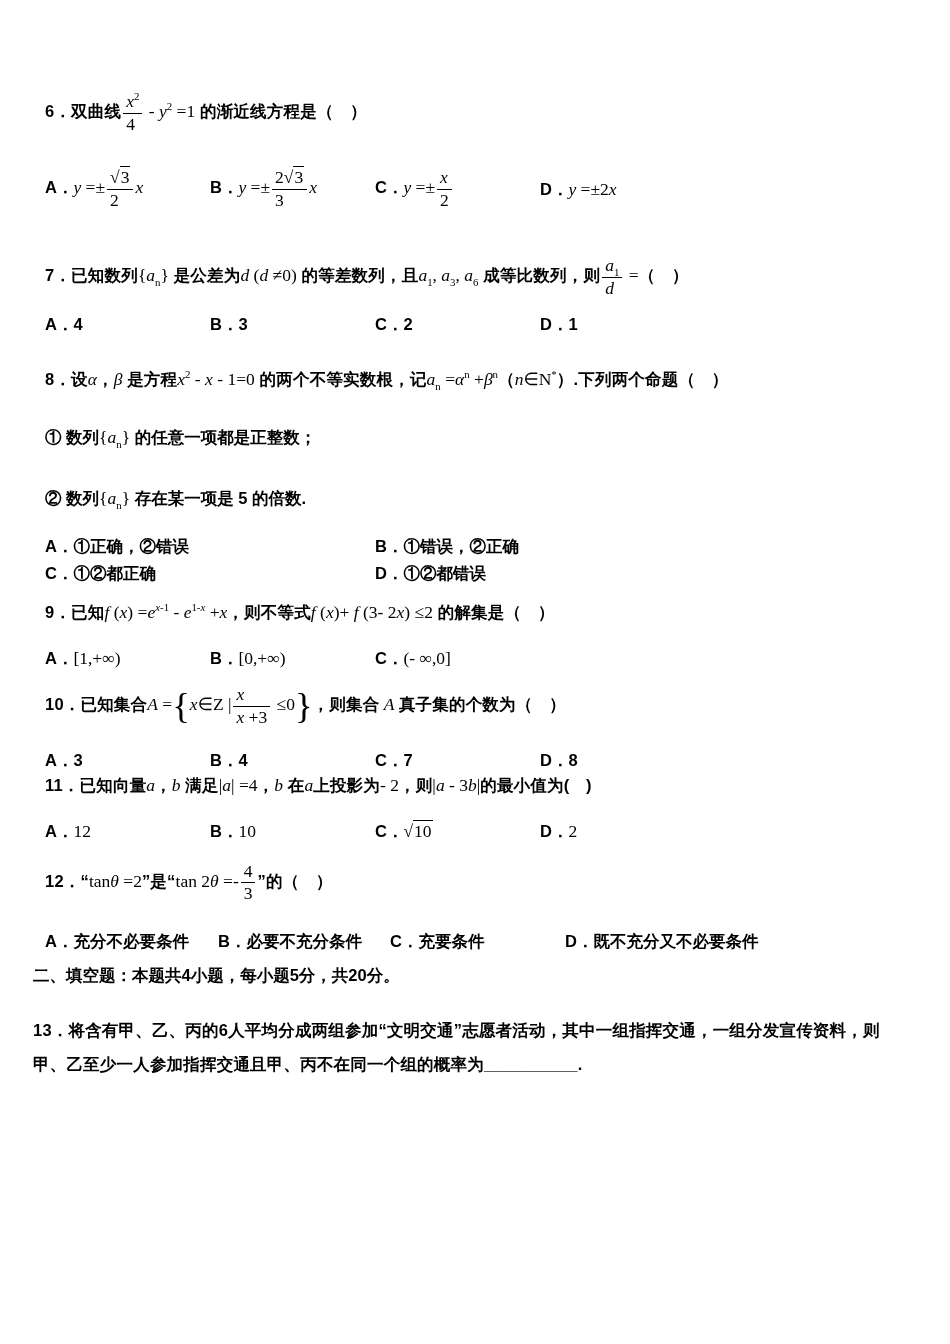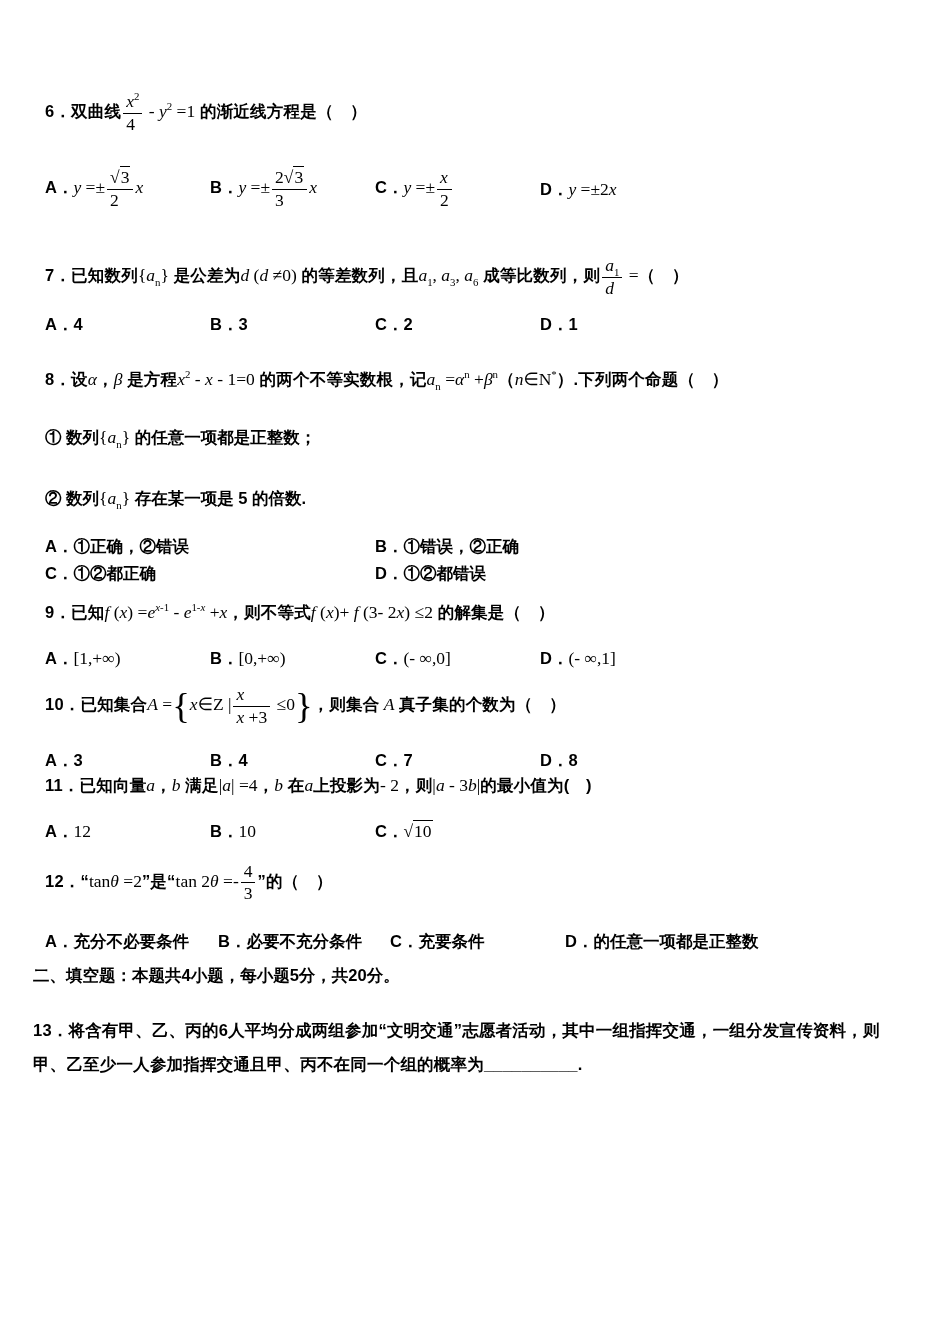--- a/index.html
+++ b/index.html
@@ -84,47 +84,47 @@
         <div class="opt"><span class="lab">C．</span><span class="val">①②都正确</span></div>
         <div class="opt"><span class="lab">D．</span><span class="val">①②都错误</span></div>
       </div>
     </div>
     <div class="qblock q9">
       <div class="stem">9．已知<span class="m"><i>f</i> (<i>x</i>) =<i>e</i><sup><i>x</i>-1</sup> - <i>e</i><sup>1-<i>x</i></sup> +<i>x</i></span>，则不等式<span class="m"><i>f</i> (<i>x</i>)+ <i>f</i> (3- 2<i>x</i>) ≤2</span> 的解集是（　）</div>
       <div class="optrow cols4">
         <div class="opt"><span class="lab">A．</span><span class="val"><span class="m">[1,+∞)</span></span></div>
         <div class="opt"><span class="lab">B．</span><span class="val"><span class="m">[0,+∞)</span></span></div>
         <div class="opt"><span class="lab">C．</span><span class="val"><span class="m">(- ∞,0]</span></span></div>
-        <div class="opt"><span class="lab">D．</span><span class="val"><span class="m">(- ∞,1]</span></span></div>
       </div>
     </div>
     <div class="qblock q10">
       <div class="stem">10．已知集合<span class="m"><i>A</i> =<span class="bb">{</span><i>x</i>∈Z |<span class="fr"><span class="nu"><i>x</i></span><span class="de"><i>x</i> +3</span></span> ≤0<span class="bb">}</span></span>，则集合<span class="m"> <i>A</i> </span>真子集的个数为（　）</div>
       <div class="optrow cols4">
         <div class="opt"><span class="lab">A．</span><span class="val">3</span></div>
         <div class="opt"><span class="lab">B．</span><span class="val">4</span></div>
         <div class="opt"><span class="lab">C．</span><span class="val">7</span></div>
         <div class="opt"><span class="lab">D．</span><span class="val">8</span></div>
       </div>
     </div>
     <div class="qblock q11">
       <div class="stem">11．已知向量<span class="m"><i>a</i></span>，<span class="m"><i>b</i></span> 满足<span class="m">|<i>a</i>| =4</span>，<span class="m"><i>b</i></span> 在<span class="m"><i>a</i></span>上投影为<span class="m">- 2</span>，则<span class="m">|<i>a</i> - 3<i>b</i>|</span>的最小值为(　)</div>
       <div class="optrow cols4">
         <div class="opt"><span class="lab">A．</span><span class="val"><span class="m">12</span></span></div>
         <div class="opt"><span class="lab">B．</span><span class="val"><span class="m">10</span></span></div>
         <div class="opt"><span class="lab">C．</span><span class="val"><span class="m"><span class="sq">√<span class="sb">10</span></span></span></span></div>
+        <div class="opt"><span class="lab">D．</span><span class="val"><span class="m">2</span></span></div>
       </div>
     </div>
     <div class="qblock q12">
       <div class="stem">12．“<span class="m">tan<i>θ</i> =2</span>”是“<span class="m">tan 2<i>θ</i> =-<span class="fr"><span class="nu">4</span><span class="de">3</span></span></span>”的（　）</div>
       <div class="optrow inline">
         <div class="opt"><span class="lab">A．</span><span class="val">充分不必要条件</span></div>
         <div class="opt"><span class="lab">B．</span><span class="val">必要不充分条件</span></div>
         <div class="opt"><span class="lab">C．</span><span class="val">充要条件</span></div>
-        <div class="opt"><span class="lab">D．</span><span class="val">的任意一项都是正整数</span></div>
+        <div class="opt"><span class="lab">D．</span><span class="val">既不充分又不必要条件</span></div>
       </div>
     </div>
     <div class="hdr sec-hdr">二、填空题：本题共4小题，每小题5分，共20分。</div>
     <div class="para">
       <div class="pline">13．将含有甲、乙、丙的6人平均分成两组参加“文明交通”志愿者活动，其中一组指挥交通，一组分发宣传资料，则</div>
       <div class="pline">甲、乙至少一人参加指挥交通且甲、丙不在同一个组的概率为__________.</div>
     </div>
   </div>
 
 </body></html>

